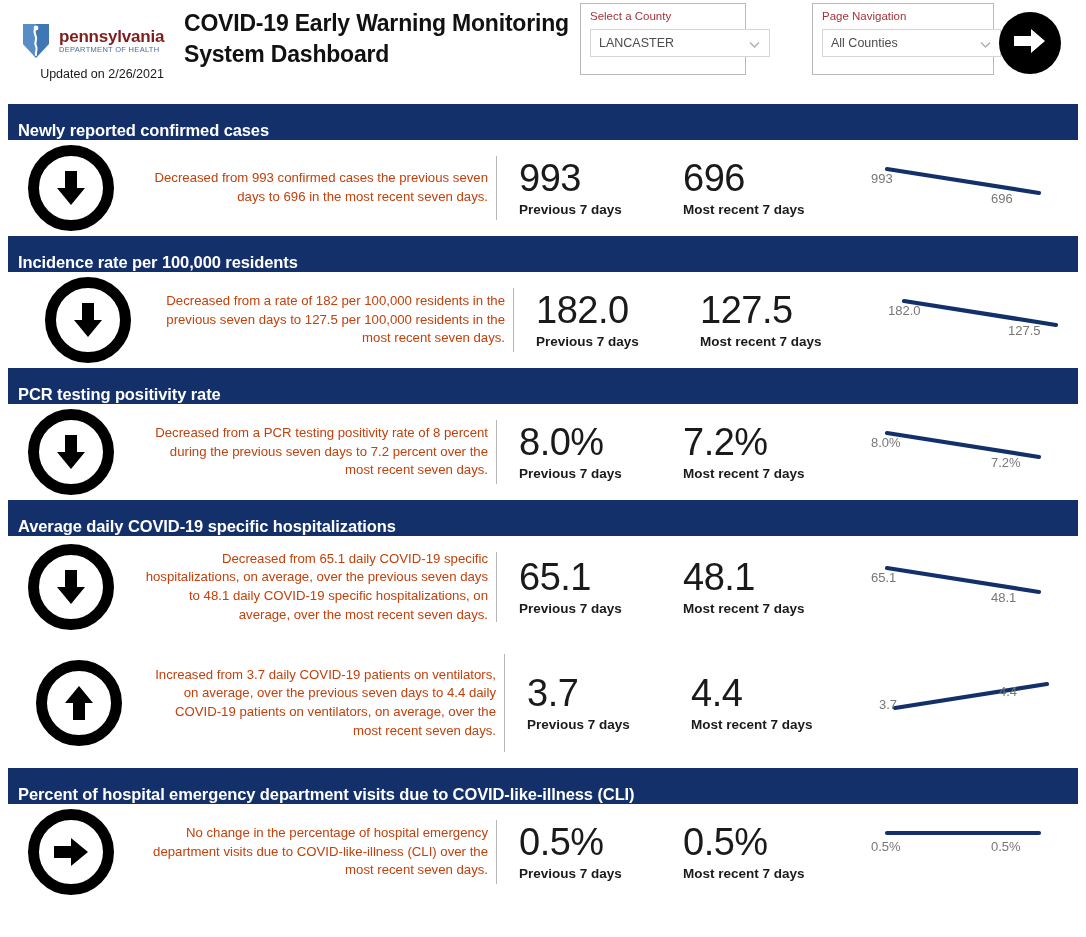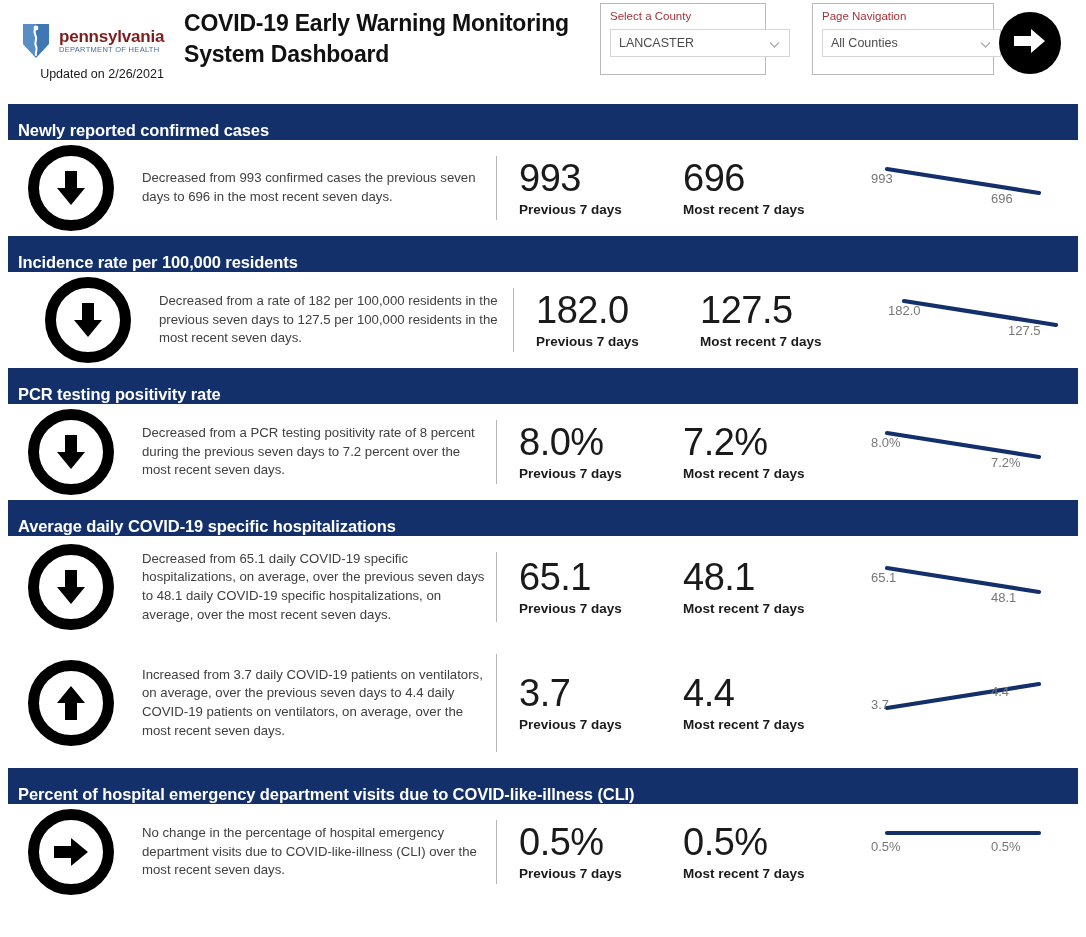--- a/index.html
+++ b/index.html
@@ -69,21 +69,21 @@
     letter-spacing: -0.2px;
   }
 
   .slicer {
     position: absolute;
     top: 3px;
     background: #ffffff;
     border: 1px solid #b9b9b9;
     padding: 6px 9px 0 9px;
   }
-  .slicer.county { left: 600px; width: 166px; height: 72px; }
+  .slicer.county { left: 580px; width: 166px; height: 72px; }
   .slicer.nav    { left: 812px; width: 182px; height: 72px; }
   .slicer-title {
     font-size: 11.5px;
     color: #a4343a;
     font-weight: normal;
     margin-bottom: 7px;
     white-space: nowrap;
   }
   .dropdown {
     position: relative;
@@ -162,24 +162,24 @@
     border: 11px solid #000000;
     display: flex;
     align-items: center;
     justify-content: center;
     background: #ffffff;
   }
 
   .desc {
     flex: 0 0 auto;
     width: 362px;
-    text-align: left;
+    text-align: right;
     font-size: 13.2px;
     line-height: 1.42;
-    color: #404040;
+    color: #c2410c;
     padding: 0 8px;
   }
 
   .divider {
     flex: 0 0 auto;
     width: 1px;
     background: #b6b6b6;
     align-self: stretch;
     margin: 16px 0;
   }
@@ -405,21 +405,21 @@
             <svg width="165" height="44" viewBox="0 0 165 44">
               <line x1="6" y1="8" x2="158" y2="32" stroke="#13306b" stroke-width="4.2" stroke-linecap="round"></line>
             </svg>
           </div>
           <span class="spark-lab left" style="left:10px;top:22px">65.1</span>
           <span class="spark-lab right" style="left:130px;top:42px">48.1</span>
         </div>
       </div>
     </div>
     <div class="section">
-      <div class="section-body" style="height: 130px;">
+      <div class="section-body" style="height: 130px; margin-left: 8px;">
         <div class="arrow-badge">
           <div class="badge-circle">
             <svg width="44" height="44" viewBox="0 0 44 44">
               <path d="M22 5 L36 22 H28 V39 H16 V22 H8 Z" fill="#000"></path>
             </svg>
           </div>
         </div>
         <div class="desc">Increased from 3.7 daily COVID-19 patients on ventilators, on average, over the previous seven days to 4.4 daily COVID-19 patients on ventilators, on average, over the most recent seven days.</div>
         <div class="divider"></div>
         <div class="stat prev">

